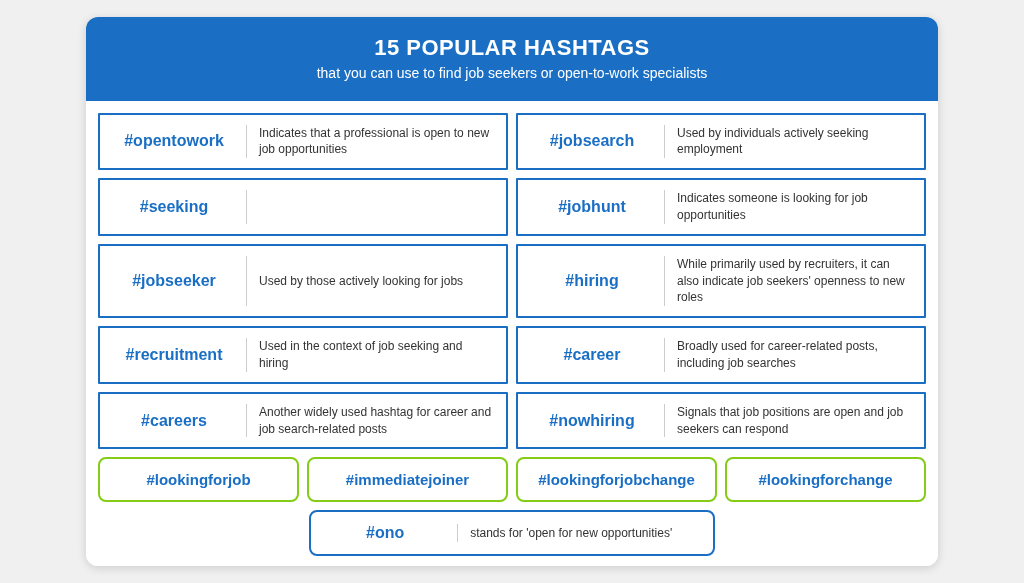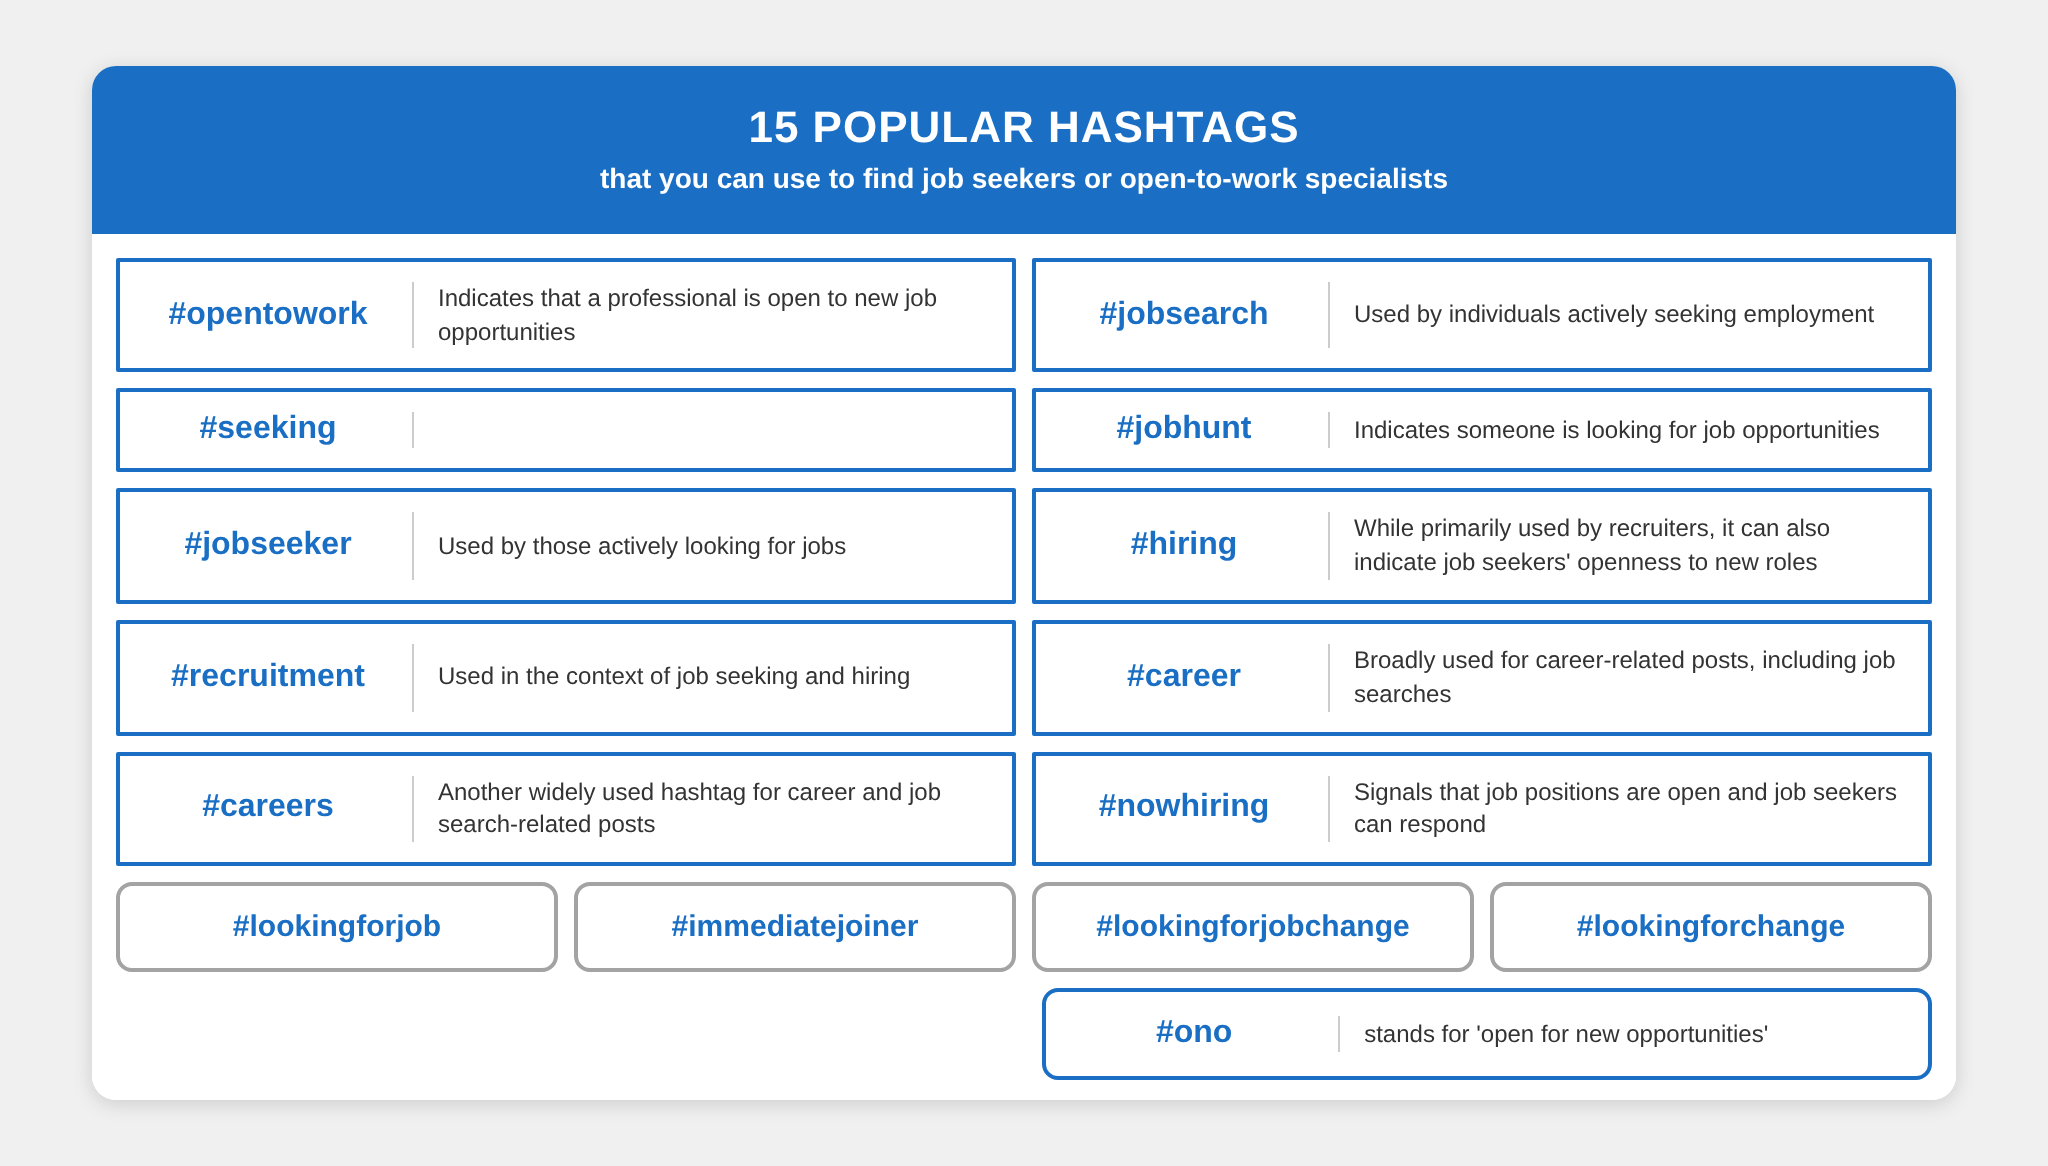--- a/index.html
+++ b/index.html
@@ -6,41 +6,41 @@
     body {
       font-family: Arial, Helvetica, sans-serif;
       background: #f0f0f0;
       display: flex;
       justify-content: center;
       align-items: center;
       min-height: 100vh;
       padding: 10px;
     }
     .container {
-      width: 932px;
+      width: 852px;
       background: white;
       border-radius: 12px;
       overflow: hidden;
       box-shadow: 0 2px 10px rgba(0,0,0,0.15);
     }
     .header {
       background: #1a6fc4;
       padding: 18px 20px 20px;
       text-align: center;
       color: white;
     }
     .header-title {
       font-size: 22px;
       font-weight: 900;
       letter-spacing: 0.5px;
       margin-bottom: 4px;
     }
     .header-subtitle {
       font-size: 14px;
-      font-weight: 700;
+      font-weight: 400;
     }
     .grid-container {
       padding: 12px 12px 10px;
       background: white;
     }
     .row {
       display: grid;
       grid-template-columns: 1fr 1fr;
       gap: 8px;
       margin-bottom: 8px;
@@ -54,21 +54,21 @@
     .cell {
       border: 2px solid #1a6fc4;
       border-radius: 1px;
       display: flex;
       align-items: center;
       padding: 10px 14px;
       gap: 12px;
       background: white;
     }
     .cell-hashtag {
-      border: 2px solid #a3a3a3;
+      border: 2px solid #84cc16;
       border-radius: 8px;
       display: flex;
       align-items: center;
       justify-content: center;
       padding: 12px 14px;
       background: white;
       text-align: center;
     }
     .hashtag {
       color: #1a6fc4;
@@ -187,21 +187,21 @@
         <div class="hashtag-large">#immediatejoiner</div>
       </div>
       <div class="cell-hashtag">
         <div class="hashtag-large">#lookingforjobchange</div>
       </div>
       <div class="cell-hashtag">
         <div class="hashtag-large">#lookingforchange</div>
       </div>
     </div>
 
-    <div style="display: flex; justify-content: flex-end; gap: 8px; margin-top: 4px;">
+    <div style="display: flex; justify-content: center; gap: 8px; margin-top: 4px;">
       <div class="ono-cell" style="width: 49%;">
         <div class="hashtag">#ono</div>
         <div class="divider"></div>
         <div class="description">stands for 'open for new opportunities'</div>
       </div>
     </div>
 
   </div>
 </div>
 

